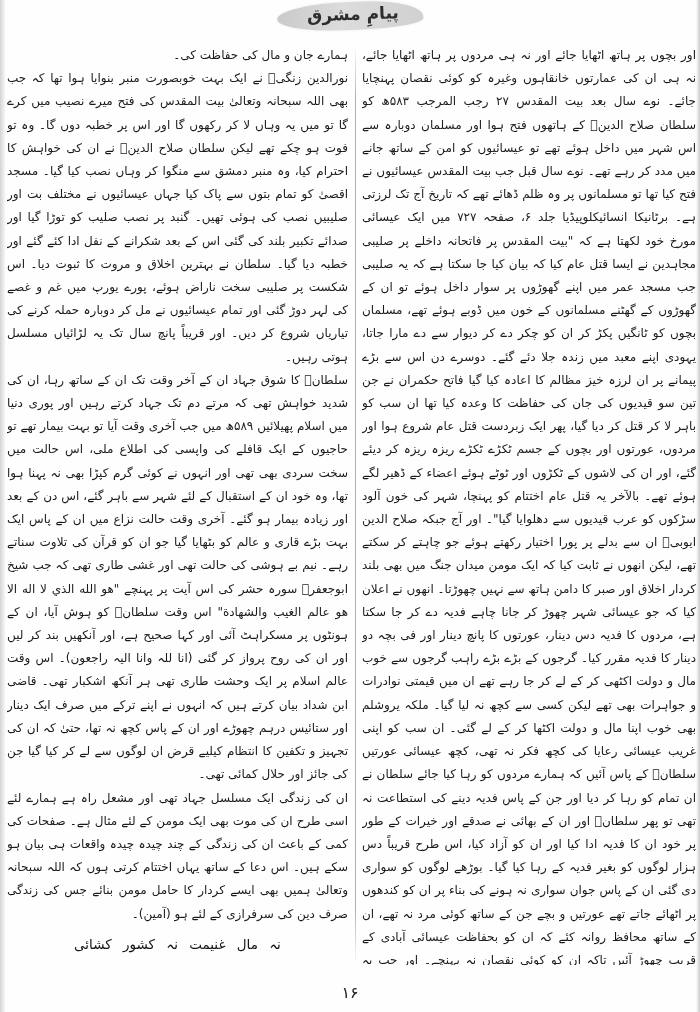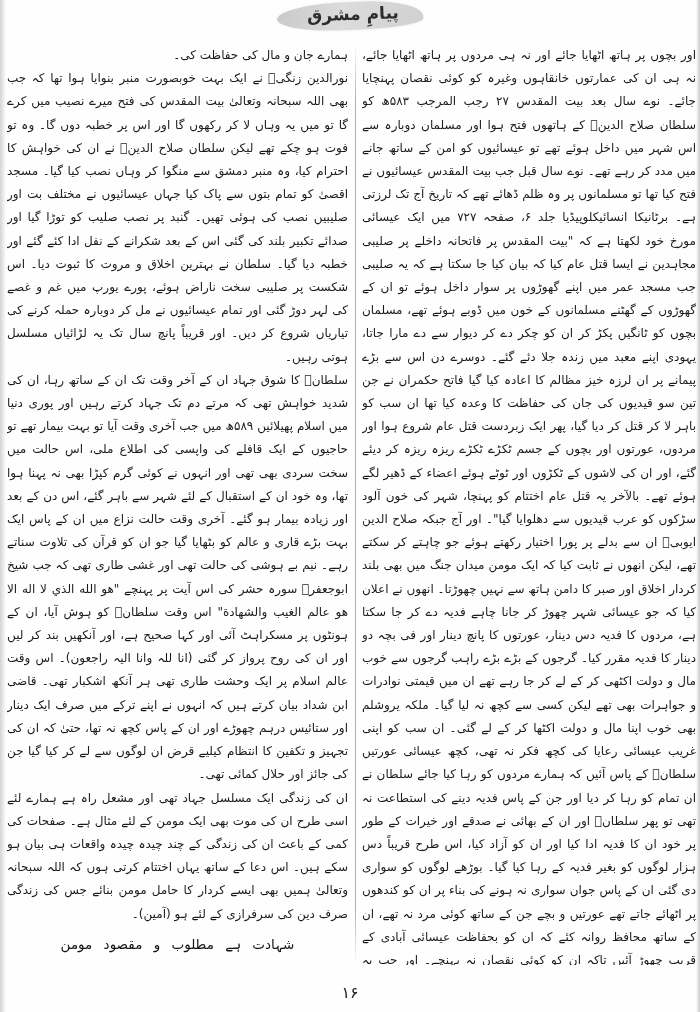--- a/index.html
+++ b/index.html
@@ -107,21 +107,20 @@
     <div class="divider"></div>
 
     <div class="col col-left">
       <div>
           <p class="para">ہمارے جان و مال کی حفاظت کی۔</p>
           <p class="para">نورالدین زنگیؒ نے ایک بہت خوبصورت منبر بنوایا ہوا تھا کہ جب بھی اللہ سبحانہ وتعالیٰ بیت المقدس کی فتح میرے نصیب میں کرے گا تو میں یہ وہاں لا کر رکھوں گا اور اس پر خطبہ دوں گا۔ وہ تو فوت ہو چکے تھے لیکن سلطان صلاح الدینؒ نے ان کی خواہش کا احترام کیا، وہ منبر دمشق سے منگوا کر وہاں نصب کیا گیا۔ مسجد اقصیٰ کو تمام بتوں سے پاک کیا جہاں عیسائیوں نے مختلف بت اور صلیبیں نصب کی ہوئی تھیں۔ گنبد پر نصب صلیب کو توڑا گیا اور صدائے تکبیر بلند کی گئی اس کے بعد شکرانے کے نفل ادا کئے گئے اور خطبہ دیا گیا۔ سلطان نے بہترین اخلاق و مروت کا ثبوت دیا۔ اس شکست پر صلیبی سخت ناراض ہوئے، پورے یورپ میں غم و غصے کی لہر دوڑ گئی اور تمام عیسائیوں نے مل کر دوبارہ حملہ کرنے کی تیاریاں شروع کر دیں۔ اور قریباً پانچ سال تک یہ لڑائیاں مسلسل ہوتی رہیں۔</p>
           <p class="para">سلطانؒ کا شوق جہاد ان کے آخر وقت تک ان کے ساتھ رہا، ان کی شدید خواہش تھی کہ مرتے دم تک جہاد کرتے رہیں اور پوری دنیا میں اسلام پھیلائیں ۵۸۹ھ میں جب آخری وقت آیا تو بہت بیمار تھے تو حاجیوں کے ایک قافلے کی واپسی کی اطلاع ملی، اس حالت میں سخت سردی بھی تھی اور انہوں نے کوئی گرم کپڑا بھی نہ پہنا ہوا تھا، وہ خود ان کے استقبال کے لئے شہر سے باہر گئے، اس دن کے بعد اور زیادہ بیمار ہو گئے۔ آخری وقت حالت نزاع میں ان کے پاس ایک بہت بڑے قاری و عالم کو بٹھایا گیا جو ان کو قرآن کی تلاوت سناتے رہے۔ نیم بے ہوشی کی حالت تھی اور غشی طاری تھی کہ جب شیخ ابوجعفرؒ سورہ حشر کی اس آیت پر پہنچے "هو الله الذي لا اله الا هو عالم الغيب والشهادة" اس وقت سلطانؒ کو ہوش آیا، ان کے ہونٹوں پر مسکراہٹ آئی اور کہا صحیح ہے، اور آنکھیں بند کر لیں اور ان کی روح پرواز کر گئی (انا للہ وانا الیہ راجعون)۔ اس وقت عالم اسلام پر ایک وحشت طاری تھی ہر آنکھ اشکبار تھی۔ قاضی ابن شداد بیان کرتے ہیں کہ انہوں نے اپنے ترکے میں صرف ایک دینار اور ستائیس درہم چھوڑے اور ان کے پاس کچھ نہ تھا، حتیٰ کہ ان کی تجہیز و تکفین کا انتظام کیلیے قرض ان لوگوں سے لے کر کیا گیا جن کی جائز اور حلال کمائی تھی۔</p>
           <p class="para">ان کی زندگی ایک مسلسل جہاد تھی اور مشعل راہ ہے ہمارے لئے اسی طرح ان کی موت بھی ایک مومن کے لئے مثال ہے۔ صفحات کی کمی کے باعث ان کی زندگی کے چند چیدہ چیدہ واقعات ہی بیان ہو سکے ہیں۔ اس دعا کے ساتھ یہاں اختتام کرتی ہوں کہ اللہ سبحانہ وتعالیٰ ہمیں بھی ایسے کردار کا حامل مومن بنائے جس کی زندگی صرف دین کی سرفرازی کے لئے ہو (آمین)۔</p>
         </div>
       <div class="poem">
-        <div class="poem-line">شہادت ہے مطلوب و مقصود مومن</div>
         <div class="poem-line">نہ مال غنیمت نہ کشور کشائی</div>
       </div>
     </div>
 
   </div>
 
   <div class="page-number">۱۶</div>
 
 </div>
 

